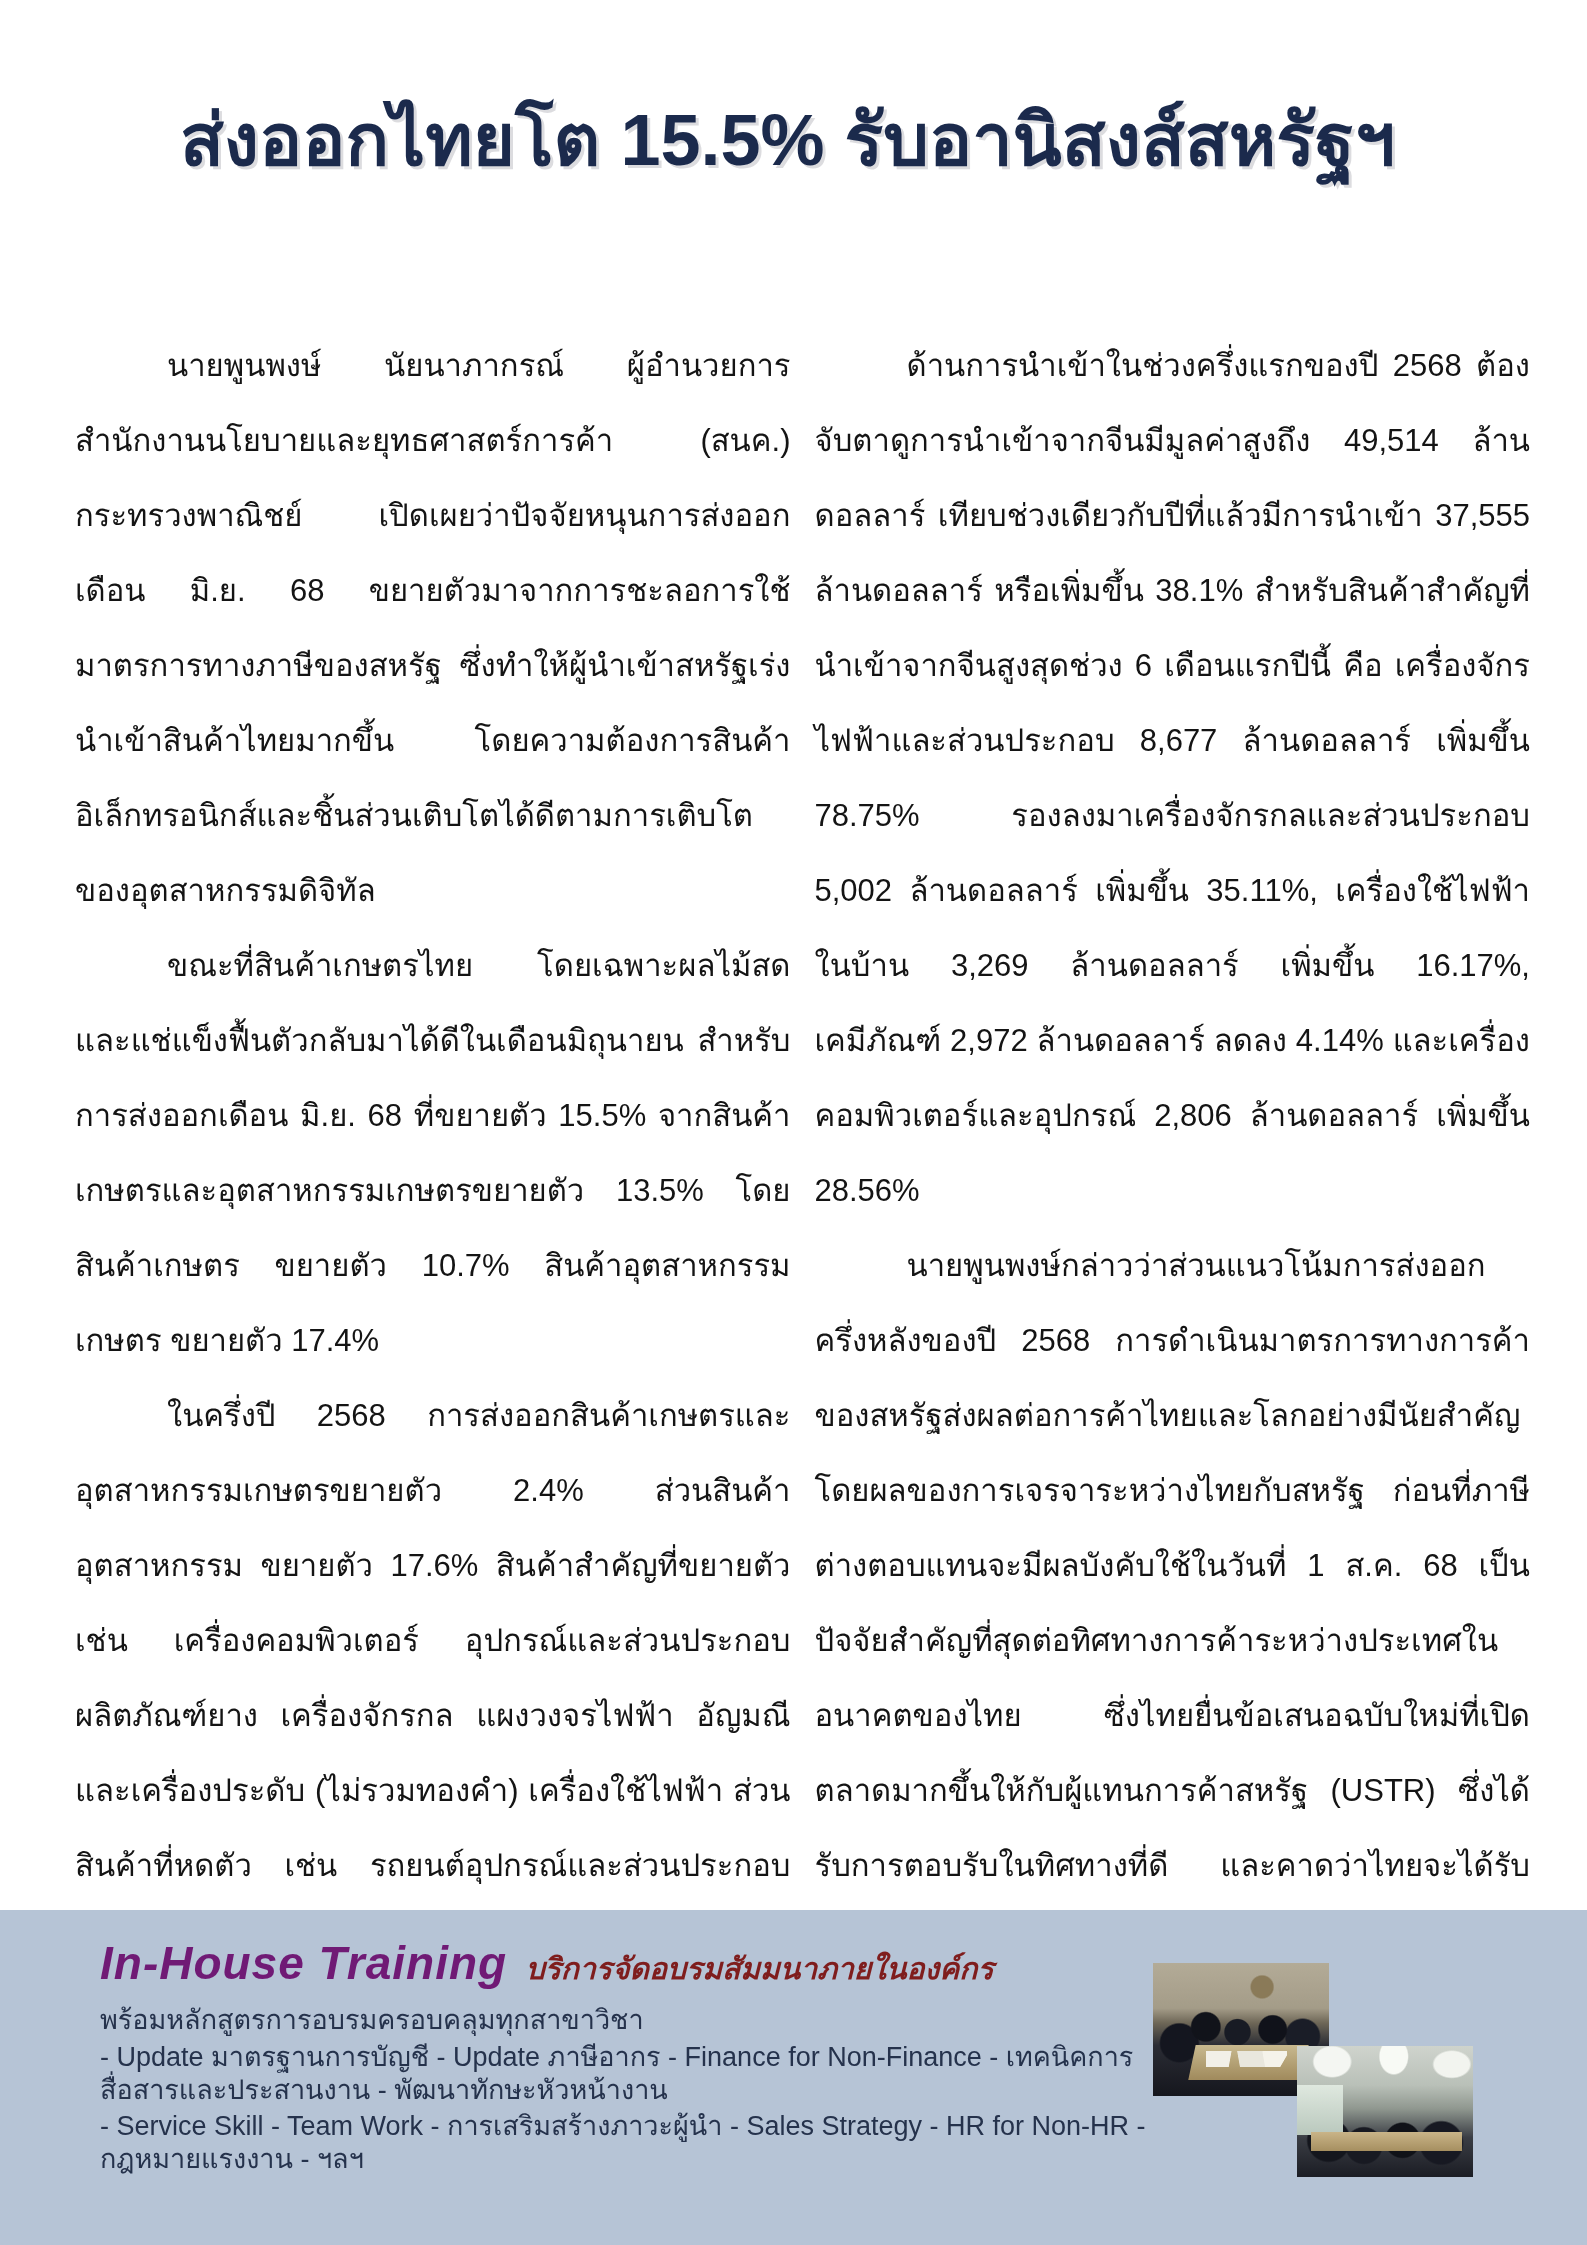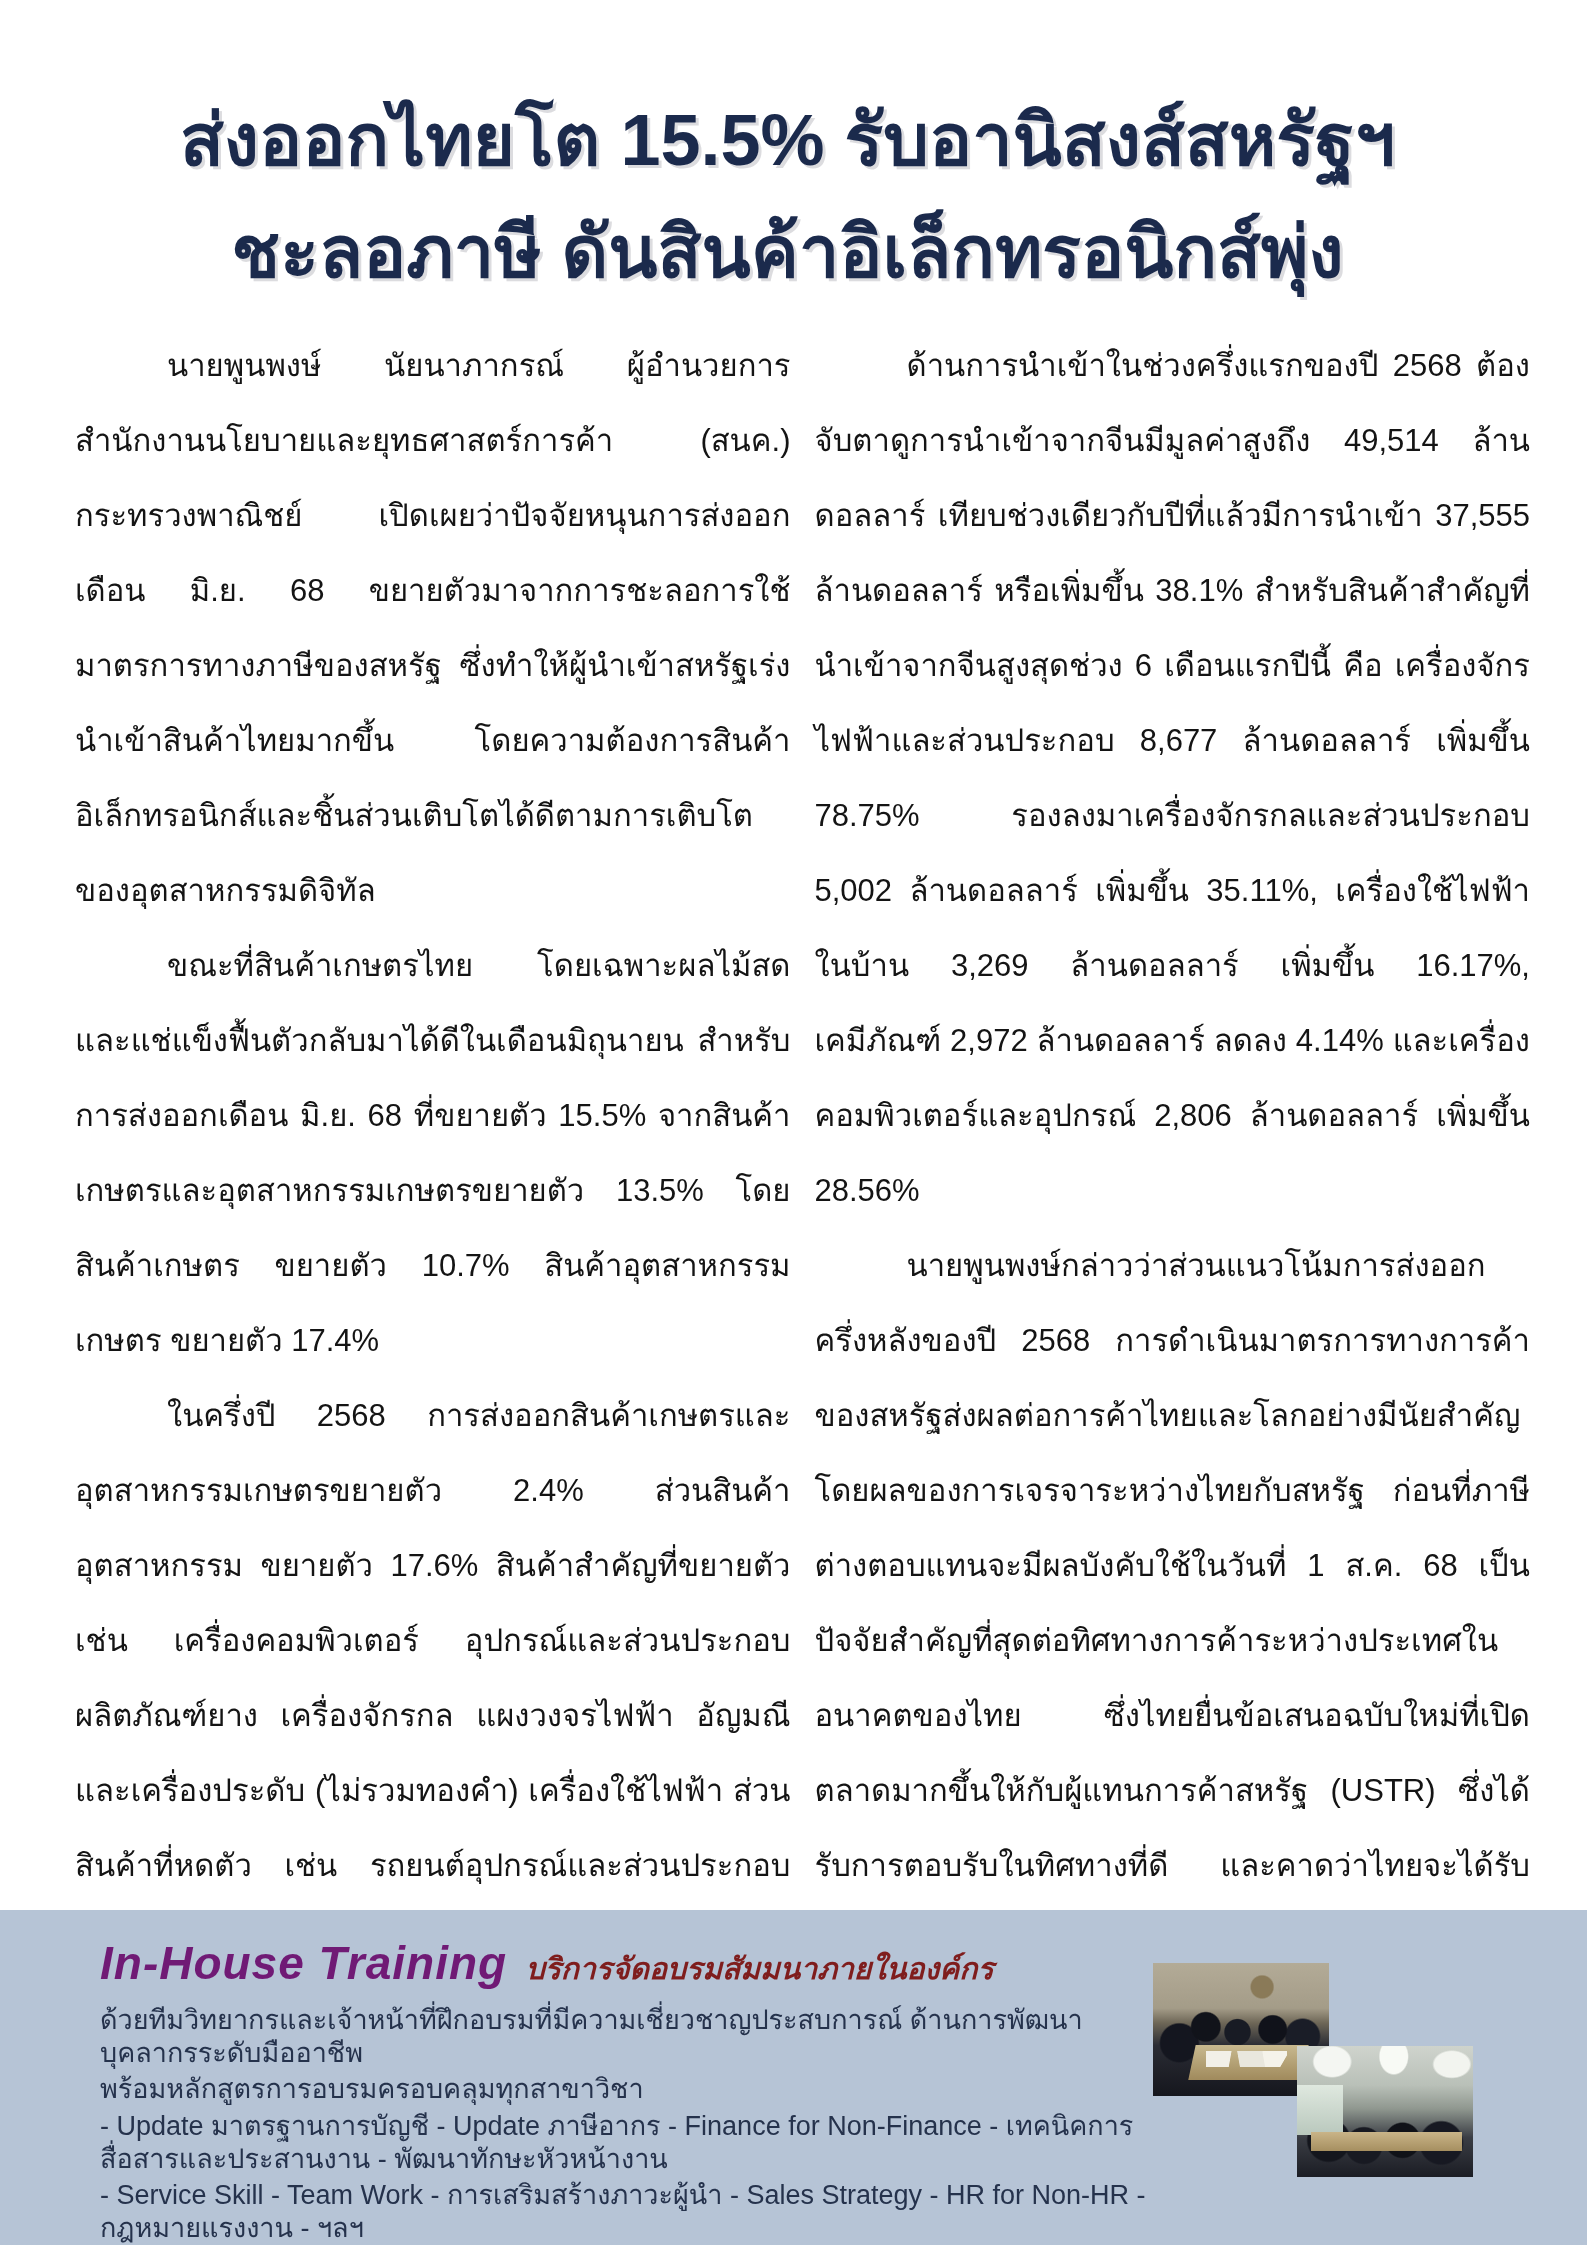--- a/index.html
+++ b/index.html
@@ -106,21 +106,20 @@
     background:linear-gradient(180deg,#c9b488,#a68f60);
   }
 </style>
 </head>
 <body>
 
 <div class="page">
 
   <div class="headline">
     <div>ส่งออกไทยโต 15.5% รับอานิสงส์สหรัฐฯ</div>
-    <div>ชะลอภาษี ดันสินค้าอิเล็กทรอนิกส์พุ่ง</div>
   </div>
 
   <div class="body-wrap">
     <div class="col">
       <p>นายพูนพงษ์ นัยนาภากรณ์ ผู้อำนวยการสำนักงานนโยบายและยุทธศาสตร์การค้า (สนค.) กระทรวงพาณิชย์ เปิดเผยว่าปัจจัยหนุนการส่งออกเดือน มิ.ย. 68 ขยายตัวมาจากการชะลอการใช้มาตรการทางภาษีของสหรัฐ ซึ่งทำให้ผู้นำเข้าสหรัฐเร่งนำเข้าสินค้าไทยมากขึ้น โดยความต้องการสินค้าอิเล็กทรอนิกส์และชิ้นส่วนเติบโตได้ดีตามการเติบโตของอุตสาหกรรมดิจิทัล</p>
       <p>ขณะที่สินค้าเกษตรไทย โดยเฉพาะผลไม้สดและแช่แข็งฟื้นตัวกลับมาได้ดีในเดือนมิถุนายน สำหรับการส่งออกเดือน มิ.ย. 68 ที่ขยายตัว 15.5% จากสินค้าเกษตรและอุตสาหกรรมเกษตรขยายตัว 13.5% โดยสินค้าเกษตร ขยายตัว 10.7% สินค้าอุตสาหกรรมเกษตร ขยายตัว 17.4%</p>
       <p>ในครึ่งปี 2568 การส่งออกสินค้าเกษตรและอุตสาหกรรมเกษตรขยายตัว 2.4% ส่วนสินค้าอุตสาหกรรม ขยายตัว 17.6% สินค้าสำคัญที่ขยายตัว เช่น เครื่องคอมพิวเตอร์ อุปกรณ์และส่วนประกอบ ผลิตภัณฑ์ยาง เครื่องจักรกล แผงวงจรไฟฟ้า อัญมณีและเครื่องประดับ (ไม่รวมทองคำ) เครื่องใช้ไฟฟ้า ส่วนสินค้าที่หดตัว เช่น รถยนต์อุปกรณ์และส่วนประกอบ เคมีภัณฑ์ เครื่องรับวิทยุ โทรทัศน์ อุปกรณ์กึ่งตัวนำ ทรานซิสเตอร์และไดโอด</p>
 
     </div>
     <div class="col">
@@ -129,21 +128,20 @@
 
     </div>
   </div>
 
   <div class="footer">
     <div class="footer-text">
       <div class="f-title-row">
         <span class="f-title-en">In-House Training</span>
         <span class="f-title-th">บริการจัดอบรมสัมมนาภายในองค์กร</span>
       </div>
-      <div class="f-line">ด้วยทีมวิทยากรและเจ้าหน้าที่ฝึกอบรมที่มีความเชี่ยวชาญประสบการณ์ ด้านการพัฒนาบุคลากรระดับมืออาชีพ</div>
       <div class="f-line gap">พร้อมหลักสูตรการอบรมครอบคลุมทุกสาขาวิชา</div>
       <div class="f-line">- Update มาตรฐานการบัญชี - Update ภาษีอากร - Finance for Non-Finance - เทคนิคการสื่อสารและประสานงาน - พัฒนาทักษะหัวหน้างาน</div>
       <div class="f-line">- Service Skill - Team Work - การเสริมสร้างภาวะผู้นำ - Sales Strategy - HR for Non-HR - กฎหมายแรงงาน - ฯลฯ</div>
 
     </div>
   </div>
 
   <div class="photo photo-1">
     <div class="table"></div>
     <div class="papers"></div>

